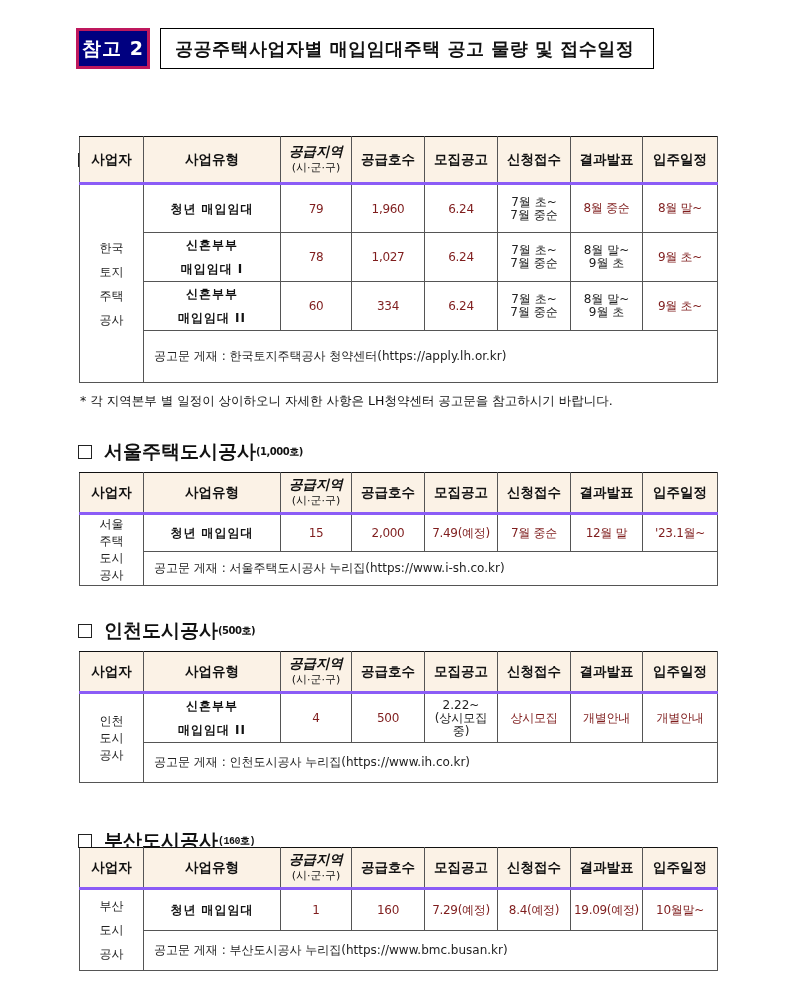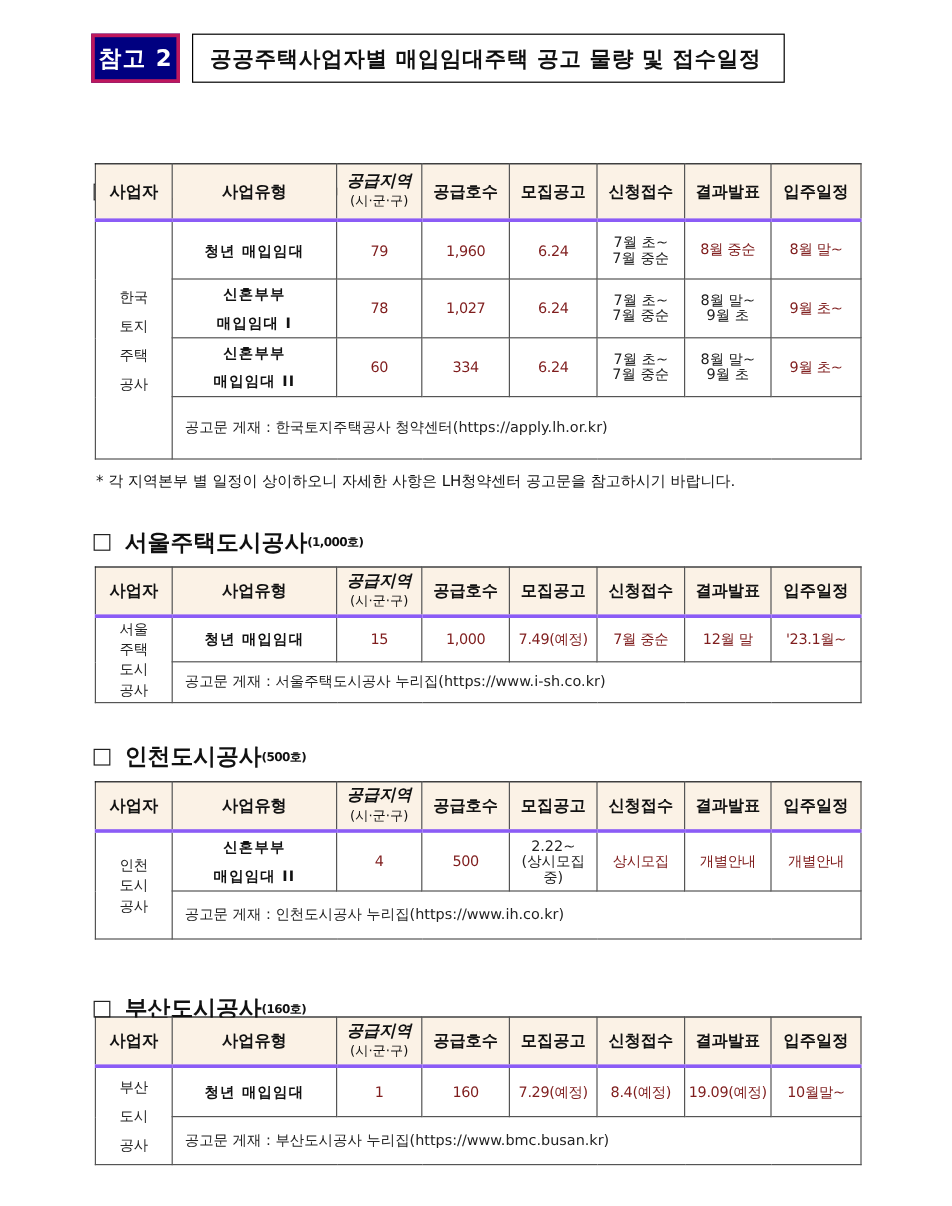--- a/index.html
+++ b/index.html
@@ -160,21 +160,21 @@
   </tr>
   <tr style="height:38px">
     <td class="org tight" rowspan="2">
       <div>서울</div>
       <div>주택</div>
       <div>도시</div>
       <div>공사</div>
     </td>
     <td class="type">청년 매입임대</td>
     <td class="num">15</td>
-    <td class="num">1,000</td>
+    <td class="num">2,000</td>
     <td class="num">7.49(예정)</td>
     <td class="num">7월 중순</td>
     <td class="num">12월 말</td>
     <td class="num">'23.1월~</td>
   </tr>
   <tr style="height:34px">
     <td class="notice" colspan="7">공고문 게재 : 서울주택도시공사 누리집(https://www.i-sh.co.kr)</td>
   </tr>
 </tbody>
   </table>
@@ -229,21 +229,21 @@
     <td class="num">상시모집</td>
     <td class="num">개별안내</td>
     <td class="num">개별안내</td>
   </tr>
   <tr style="height:40px">
     <td class="notice" colspan="7">공고문 게재 : 인천도시공사 누리집(https://www.ih.co.kr)</td>
   </tr>
 </tbody>
   </table>
 
-<div class="sec-head" style="top:828px;">
+<div class="sec-head" style="top:828px;font-family:Liberation Mono, monospace;">
   <span class="box"></span>
   <span>부산도시공사</span>
   <span class="cnt">(160호)</span>
 </div>
 <table class="grid" style="top:847px;">
   <colgroup>
     <col style="width:64px">
       <col style="width:137px">
       <col style="width:71px">
       <col style="width:73px">

